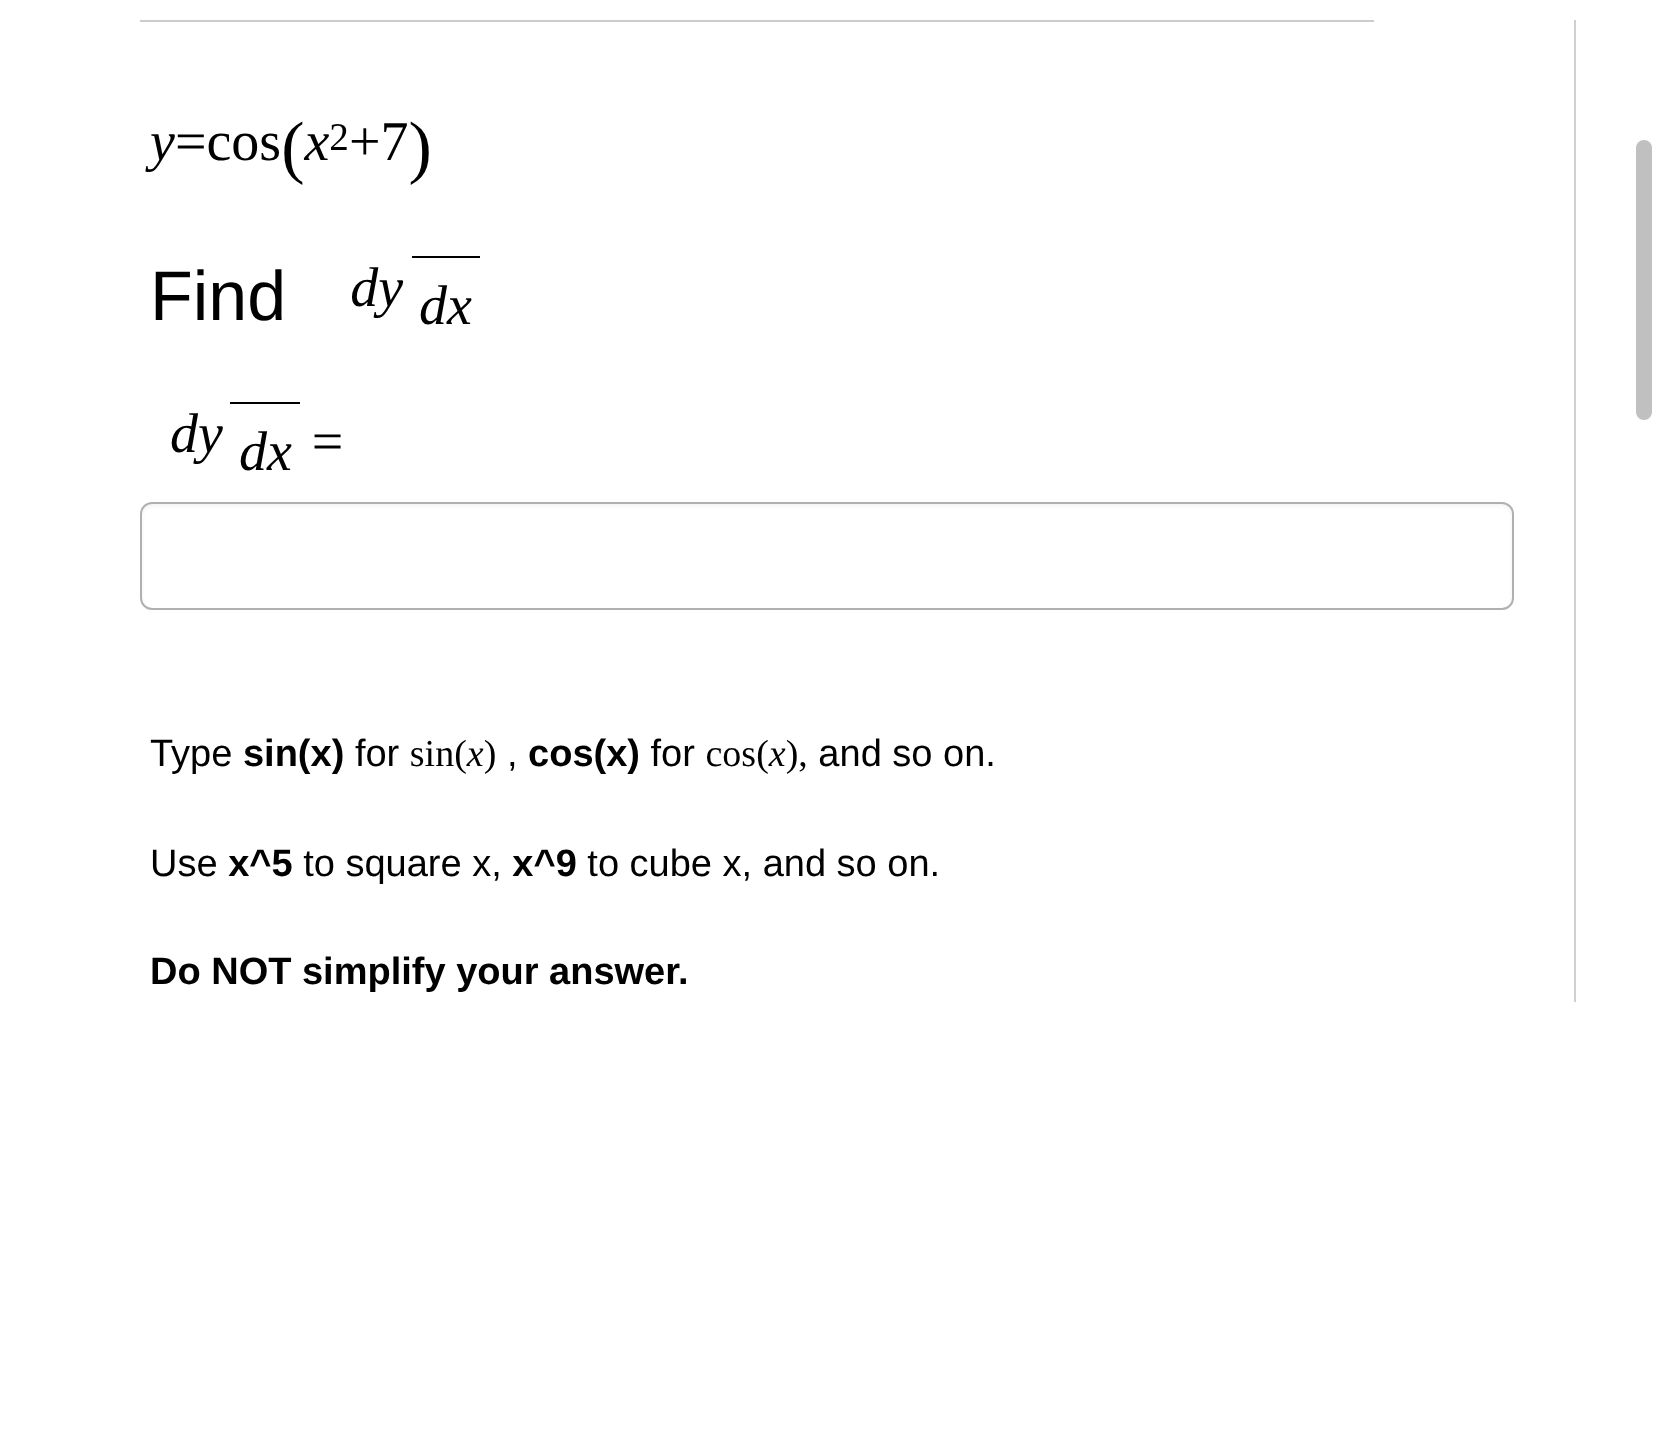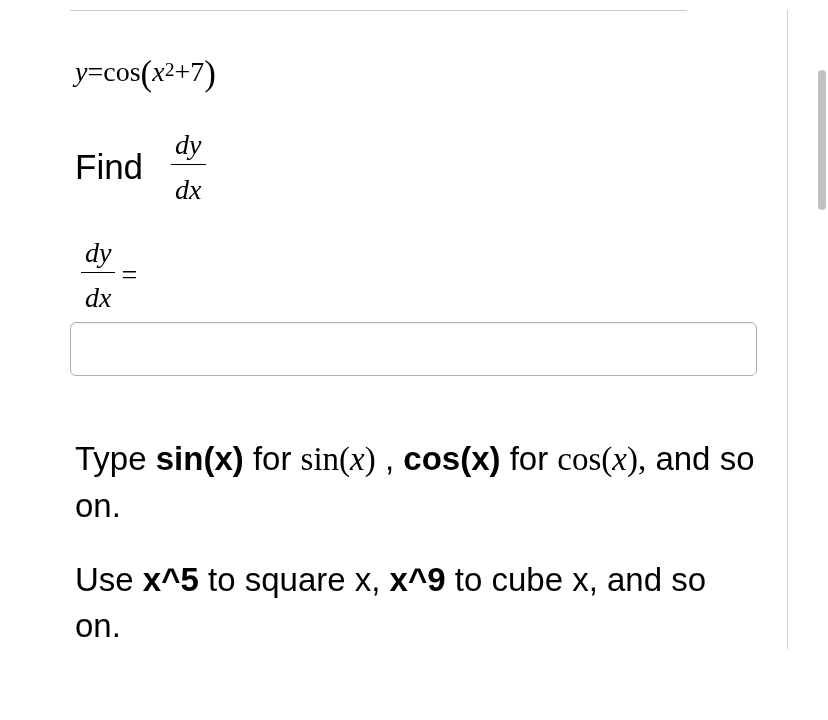--- a/index.html
+++ b/index.html
@@ -53,22 +53,22 @@
     .eq-row {
       display: flex;
       align-items: center;
       margin-bottom: 35px;
     }
     .italic {
       font-style: italic;
     }
     .frac {
       display: inline-flex;
-      flex-direction: column;
-      align-items: flex-end;
+      flex-direction: row;
+      align-items: flex-start;
       vertical-align: middle;
       margin: 0 6px;
     }
     .frac .num {
       padding: 0 4px 2px 4px;
     }
     .frac .den {
       border-top: 1.5px solid #000;
       padding: 8px 4px 0 4px;
     }
@@ -98,21 +98,21 @@
       border: 1px solid #b0b0b0;
       border-radius: 6px;
       font-size: 20px;
       padding: 0 12px;
       font-family: Arial, sans-serif;
       box-shadow: inset 0 1px 2px rgba(0,0,0,0.05);
     }
     .instructions {
       padding: 0 0 0 75px;
       font-family: Arial, Helvetica, sans-serif;
-      font-size: 33px;
+      font-size: 19px;
       line-height: 1.4;
     }
     .instructions p {
       margin-bottom: 28px;
     }
     .math-inline {
       font-family: 'Times New Roman', serif;
     }
     .sup {
       font-size: 0.7em;
@@ -178,20 +178,23 @@
       <input type="text" class="answer-input" value="" style="">
     </div>
 
     <div class="instructions">
       <p>
         <span>Type </span><b>sin(x)</b><span> for </span><span class="math-inline">sin</span><span class="math-inline">(</span><span class="math-inline italic">x</span><span class="math-inline">)</span><span> , </span><b>cos(x)</b><span> for </span><span class="math-inline">cos</span><span class="math-inline">(</span><span class="math-inline italic">x</span><span class="math-inline">),</span><span> and so on.</span>
       </p>
       <p>
         <span>Use </span><b>x^5</b><span> to square x, </span><b>x^9</b><span> to cube x, and so on.</span>
       </p>
+      <p>
+        <b>Do NOT simplify your answer.</b>
+      </p>
     </div>
 
   </div>
 </div>
 
 <div class="scrollbar">
   <div class="scrollbar-thumb"></div>
 </div>
 
 </body></html>

